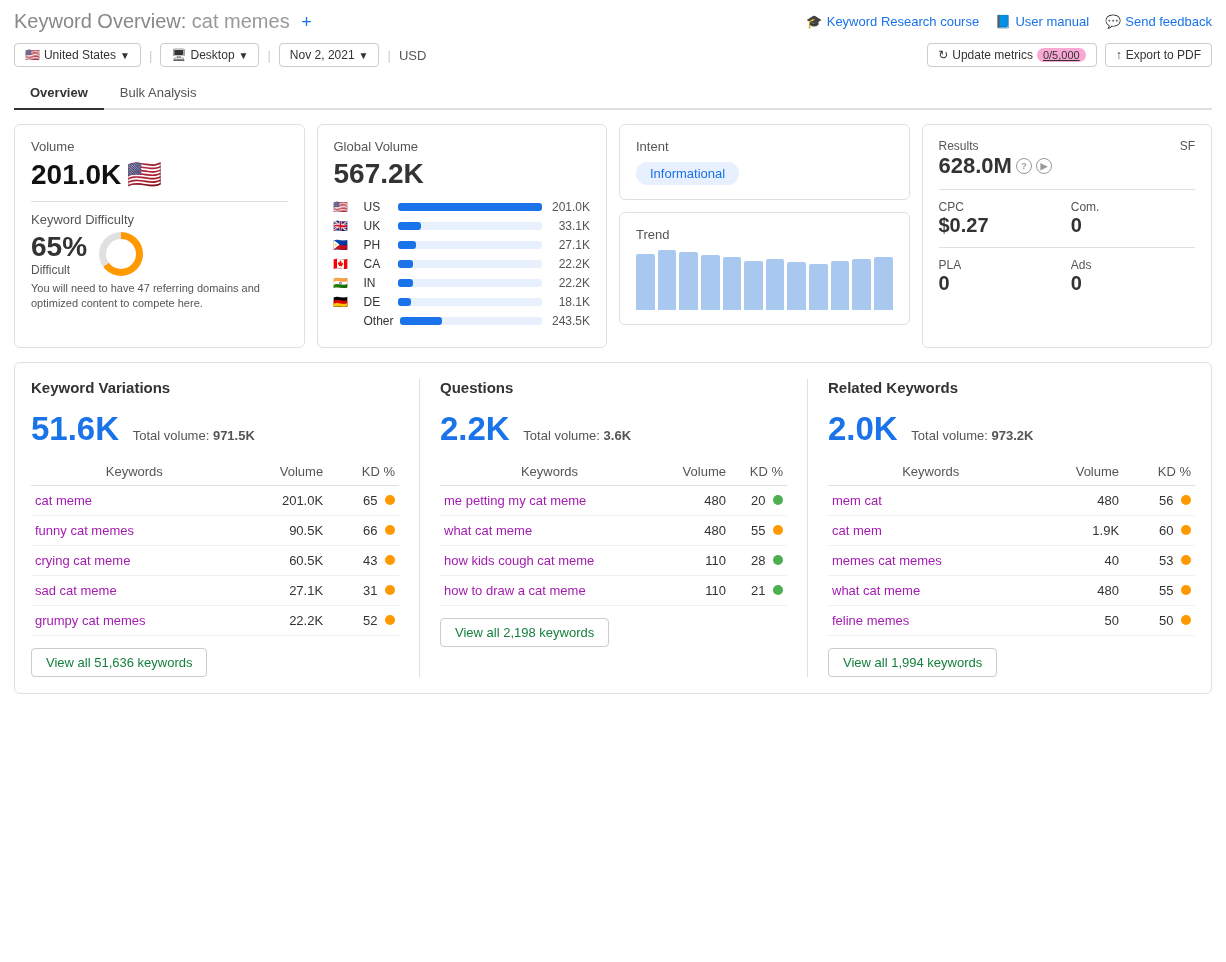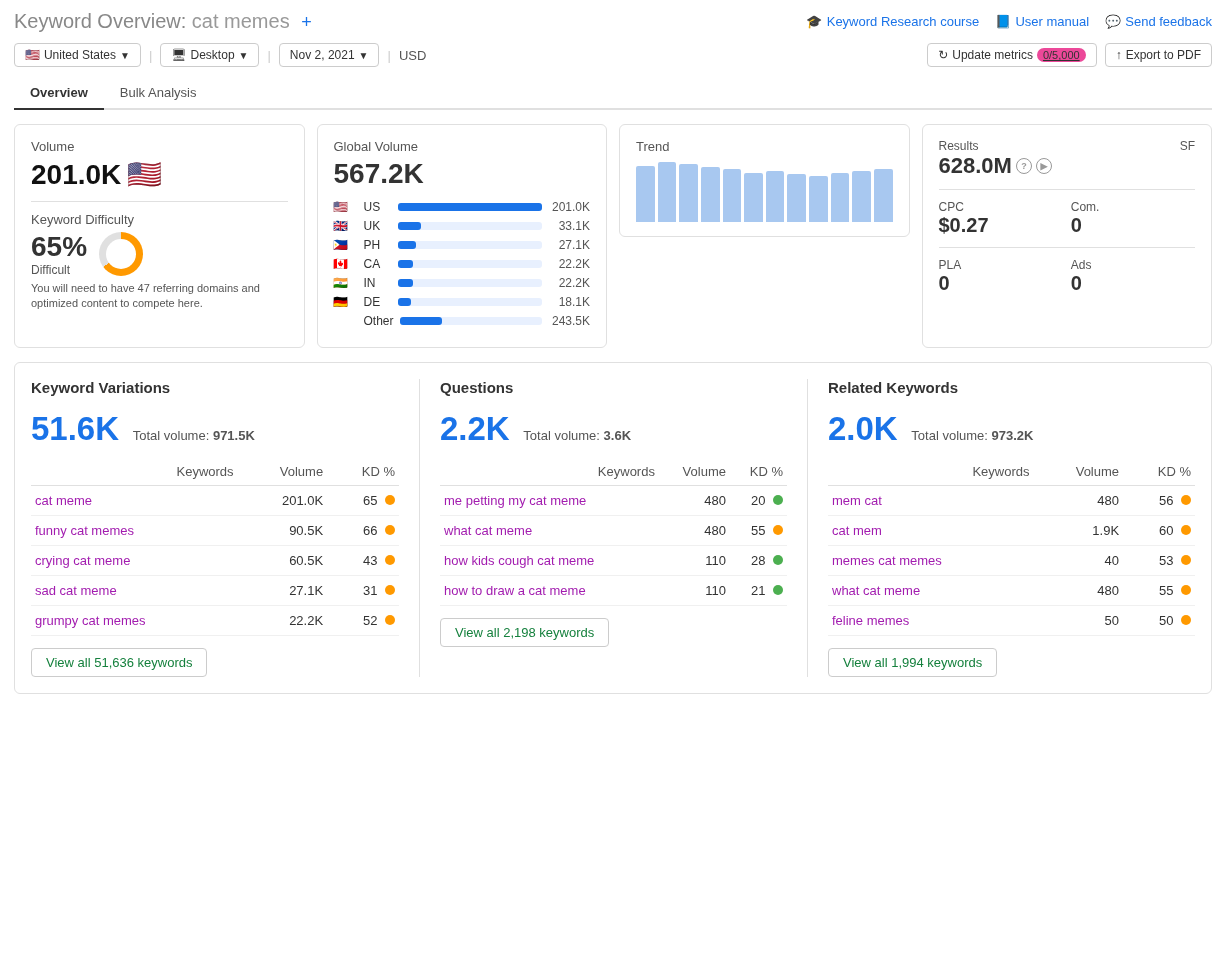--- a/index.html
+++ b/index.html
@@ -63,21 +63,21 @@
     .bottom-section { border: 1px solid #e0e0e0; border-radius: 6px; padding: 16px; }
     .bottom-grid { display: grid; grid-template-columns: 1fr 1fr 1fr; gap: 0; }
     .bottom-col { padding-right: 20px; }
     .bottom-col + .bottom-col { border-left: 1px solid #e0e0e0; padding-left: 20px; padding-right: 20px; }
     .bottom-col:last-child { padding-right: 0; }
     .section-title { font-size: 15px; font-weight: bold; margin-bottom: 14px; }
     .section-count { font-size: 33px; font-weight: bold; color: #1a73e8; display: inline; }
     .section-total { font-size: 13px; color: #555; margin-left: 10px; }
     .section-count-row { margin-bottom: 10px; }
     .kw-table { width: 100%; border-collapse: collapse; font-size: 13px; }
-    .kw-table th { color: #555; font-weight: normal; text-align: right; padding: 6px 4px; border-bottom: 1px solid #e0e0e0; }
+    .kw-table th { color: #555; font-weight: normal; text-align: center; padding: 6px 4px; border-bottom: 1px solid #e0e0e0; }
     .kw-table th.right { text-align: right; }
     .kw-table td { padding: 7px 4px; border-bottom: 1px solid #f0f0f0; vertical-align: middle; }
     .kw-table td.right { text-align: right; }
     .kw-link { color: #a21caf; text-decoration: none; cursor: pointer; }
     .kd-dot { width: 10px; height: 10px; border-radius: 50%; display: inline-block; margin-left: 4px; }
     .dot-orange { background: #f90; }
     .dot-green { background: #4caf50; }
     .view-all-btn { margin-top: 12px; padding: 6px 14px; border: 1px solid #ccc; border-radius: 4px; background: #fff; cursor: pointer; font-size: 13px; color: #15803d; }
 
     .bold { font-weight: bold; }
@@ -127,21 +127,21 @@
       <span>Nov 2, 2021</span>
       <span style="font-size:10px;">▼</span>
     </button>
     <span class="separator">|</span>
     <span class="currency">USD</span>
   </div>
   <div class="toolbar-right">
     <button class="toolbar-btn">
       <span>↻</span>
       <span>Update metrics</span>
-      <span style="background:#ec4899; padding:1px 6px; border-radius:7px; font-size:11px;text-decoration:underline;">0/5,000</span>
+      <span style="background:#f9a8d4; padding:1px 6px; border-radius:7px; font-size:11px;text-decoration:underline;">0/5,000</span>
     </button>
     <button class="toolbar-btn">
       <span>↑</span>
       <span>Export to PDF</span>
     </button>
   </div>
 </div>
 
 <div class="tabs">
   <div class="tab active">Overview</div>
@@ -227,20 +227,26 @@
       <span style="min-width:28px; font-size:12px;">Other</span>
       <div class="gv-bar-bg">
         <div class="gv-bar" style="width:30%"></div>
       </div>
       <span class="gv-num">243.5K</span>
     </div>
       </div>
   </div>
 
   <div style="display:flex; flex-direction:column; gap:12px;">
+    <div class="card">
+      <div class="card-label">Intent</div>
+      <div style="margin-top:8px;">
+        <span class="intent-badge">Informational</span>
+      </div>
+    </div>
     <div class="card">
       <div class="trend-label">Trend</div>
       <div class="trend-bars" id="trend-bars-container">
           <div class="trend-bar" style="height: 94.1176%;"></div>
           <div class="trend-bar" style="height: 100%;"></div>
           <div class="trend-bar" style="height: 96.4706%;"></div>
           <div class="trend-bar" style="height: 91.7647%;"></div>
           <div class="trend-bar" style="height: 88.2353%;"></div>
           <div class="trend-bar" style="height: 82.3529%;"></div>
           <div class="trend-bar" style="height: 84.7059%;"></div>

